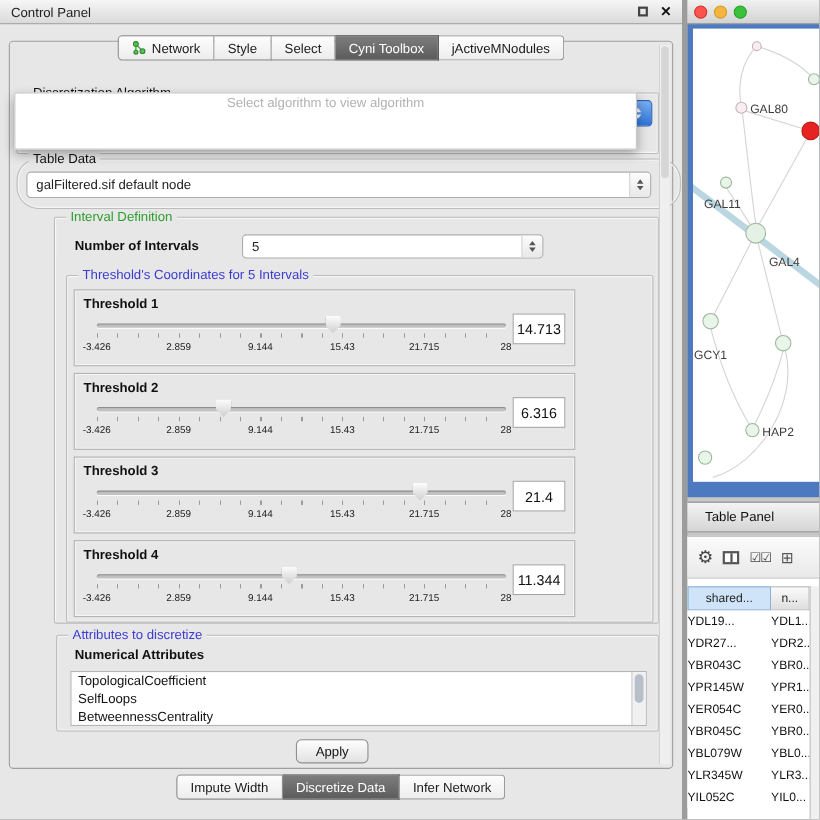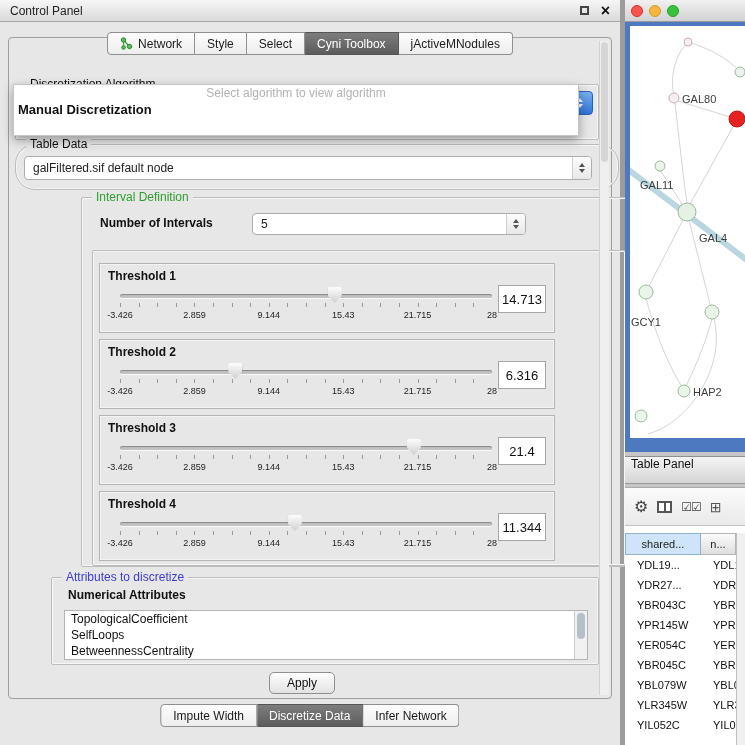--- a/index.html
+++ b/index.html
@@ -104,39 +104,39 @@
   .light { width:12px; height:12px; border-radius:50%; }
   .light.red    { background:#f9544d; border:1px solid #d8322c; }
   .light.yellow { background:#f6b53e; border:1px solid #d79b24; }
   .light.green  { background:#39c23c; border:1px solid #24a128; }
   .net-frame { position:absolute; left:0; top:22px; width:120px; height:430px; background:#4c79bf; }
   .net-canvas { position:absolute; left:5px; top:4px; width:115px; height:412px; background:#ffffff; overflow:hidden; }
   .net-svg text { font-size:11px; fill:#3c3c3c; font-family:"Liberation Sans",sans-serif; }
 
   .table-panel-header { position:absolute; left:0; top:456px; width:120px; height:28px;
     background:linear-gradient(#f4f4f4,#d5d5d5); border-top:1px solid #8f8f8f; border-bottom:1px solid #9a9a9a;
-    display:flex; padding-left:6px; font-size:12px; color:#111; }
+    display:flex; align-items:center; padding-left:16px; font-size:12px; color:#111; }
 
   .table-window { position:absolute; left:0; top:487px; width:120px; height:258px; background:#fff; border-top:1px solid #aaa; }
   .table-toolbar { position:absolute; left:0; top:0; width:120px; height:38px;
     background:linear-gradient(#fbfbfb,#e9e9e9); border-bottom:1px solid #c4c4c4;
     display:flex; align-items:center; gap:9px; padding-left:9px; }
   .gear-glyph { font-size:16px; color:#444; }
   .columns-icon { width:15px; height:12px; border:2px solid #555; position:relative; background:#fff; }
   .columns-icon::after { content:""; position:absolute; left:50%; top:0; bottom:0; width:2px; background:#555; transform:translateX(-50%); }
   .checks-glyph { font-size:12px; color:#444; letter-spacing:-1px; }
   .grid-glyph { font-size:14px; color:#555; }
 
   .thead { position:absolute; left:0; top:45px; height:22px; display:flex; }
   .th-cell { height:22px; font-size:11px; color:#222; display:flex; align-items:center; justify-content:center; overflow:hidden; }
   .th-cell.c0 { width:76px; background:#cfe4f8; border:1px solid #8fb0cf; }
   .th-cell.c1 { width:35px; background:linear-gradient(#fbfbfb,#dedede); border:1px solid #b5b5b5; border-left:none; }
   .tbody { position:absolute; left:0; top:67px; width:111px; background:#fff; }
   .trow { display:flex; height:20px; }
-  .tcell { font-size:11px; color:#111; line-height:20px; padding-left:12px; overflow:hidden; white-space:nowrap; }
+  .tcell { font-size:11px; color:#111; line-height:20px; padding-left:0; overflow:hidden; white-space:nowrap; }
   .tcell.c0 { width:76px; }
   .tcell.c1 { width:35px; }
   .table-scrollbar { position:absolute; left:111px; top:45px; bottom:0; width:9px; background:#f0f0f0; border-left:1px solid #c0c0c0; }
 </style>
 </head>
 <body>
 
 <div class="screen">
 
   <div class="control-panel">
@@ -154,47 +154,47 @@
         <span class="gtitle black">Discretization Algorithm</span>
       </div>
 
       <div class="blue-stepper">
         <span class="arr-up"></span>
         <span class="arr-dn"></span>
       </div>
 
       <div class="alg-popup">
         <div class="alg-placeholder">Select algorithm to view algorithm</div>
-        <div class="alg-opt bold">Manual Discretization</div>
       </div>
 
       <div class="group" style="left:6px; top:106px; width:604px; height:46px;border-radius:20px;">
         <span class="gtitle black">Table Data</span>
         <div class="combo" style="left:8px; top:11px; width:568px; height:24px;">
           <span>galFiltered.sif default node</span>
           <span class="arrows">
             <span class="arr-up"></span>
               <span class="arr-dn"></span>
           </span>
         </div>
       </div>
 
-      <div class="group" style="left:40px; top:159px; width:550px; height:370px;margin-left:32px;">
+      <div class="group" style="left:40px; top:159px; width:550px; height:370px;">
         <span class="gtitle green">Interval Definition</span>
 
         <span class="boldlabel" style="left:18px; top:18px;">Number of Intervals</span>
         <div class="combo" style="left:170px; top:15px; width:274px; height:22px;">
           <span>5</span>
           <span class="arrows">
             <span class="arr-up"></span>
               <span class="arr-dn"></span>
           </span>
         </div>
 
         <div class="group" style="left:10px; top:52px; width:534px; height:316px;">
+          <span class="gtitle blue">Threshold's Coordinates for 5 Intervals</span>
           <div class="thresholds-container">
   <div class="threshold">
     <div class="th-label">Threshold 1</div>
     <div class="slider">
       <div class="track"></div>
       <div class="ticks"></div>
       <div class="thumb" style="left: calc(57.72% - 7px);"></div>
       <div class="tick-labels">
                     <span class="tick-label" style="left: 0%;">-3.426</span>
                     <span class="tick-label" style="left: 20%;">2.859</span>

